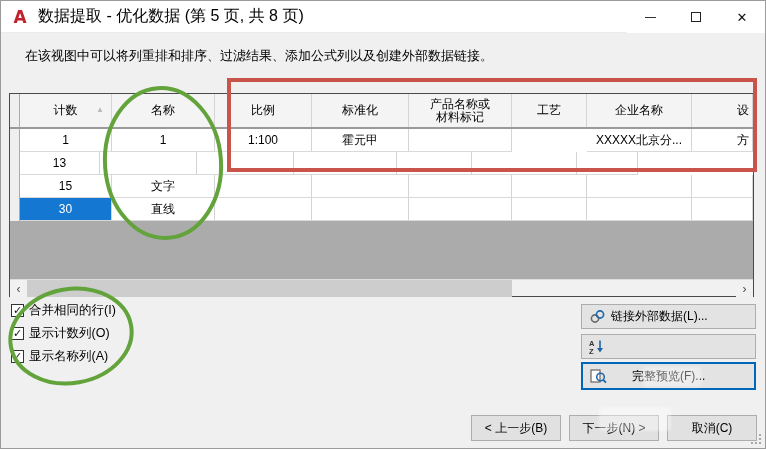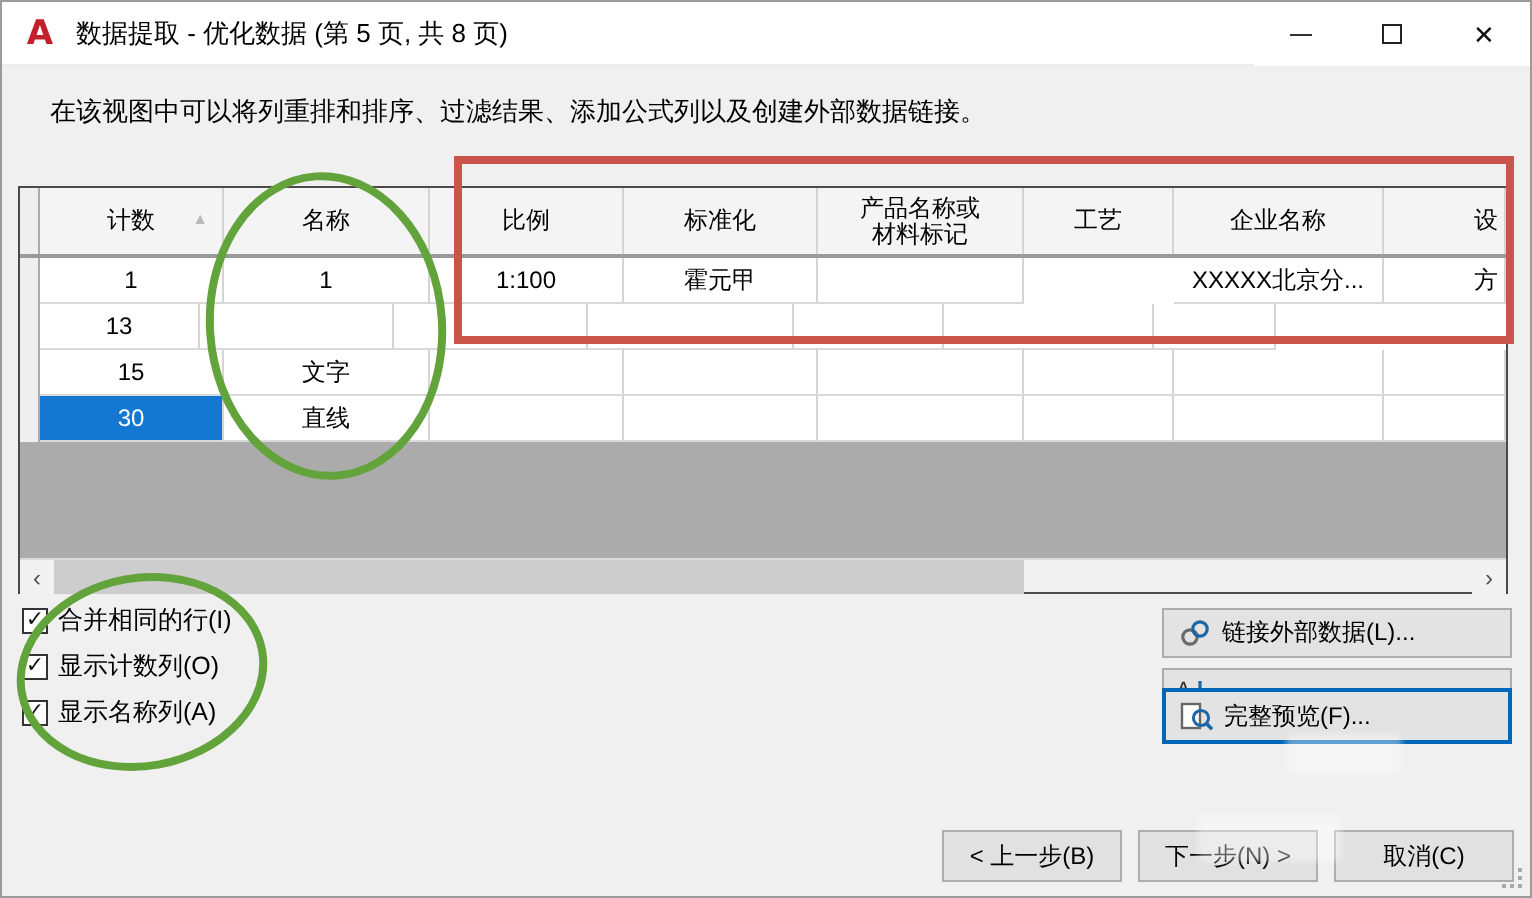--- a/index.html
+++ b/index.html
@@ -8,21 +8,21 @@
     position:relative;width:766px;height:449px;
     background:#f0f0f0;border:1px solid #9b9b9b;
     font-family:"Liberation Sans","DejaVu Sans",sans-serif;
     color:#000;overflow:hidden;
   }
   
   .titlebar{position:absolute;left:0;top:0;width:100%;height:32px;background:#ffffff;
     display:flex;align-items:center;border-bottom:1px solid #ececec;}
   .applogo{width:20px;height:20px;margin-left:9px;display:flex;align-items:center;justify-content:center;
     color:#c2202a;font-weight:800;font-size:17px;font-family:"DejaVu Sans",sans-serif;}
-  .title{margin-left:8px;font-size:13px;}
+  .title{margin-left:8px;font-size:16px;}
   .wincontrols{position:absolute;right:0;top:0;height:32px;display:flex;}
   .winbtn{width:46px;height:32px;display:flex;align-items:center;justify-content:center;background:#fff;border:none;padding:0;cursor:default;}
   .glyph-min{width:11px;height:0;border-top:1px solid #333;}
   .glyph-max{width:10px;height:10px;border:1px solid #222;}
   .glyph-close{font-size:13px;color:#111;line-height:1;}
   
   .instruction{position:absolute;left:24px;top:46px;font-size:13px;}
   
   .grid{position:absolute;left:8px;top:92px;width:745px;height:204px;
     background:#ababab;border:1px solid #4a4a4a;display:flex;flex-direction:column;}
@@ -179,21 +179,21 @@
       <button class="sidebtn" style="top: 333px;">
         <span class="icon">
           <svg width="17" height="15" viewBox="0 0 17 15">
             <text x="0" y="7" font-size="7.5" font-weight="bold" fill="#333" font-family="sans-serif">A</text>
             <text x="0" y="14.5" font-size="7.5" font-weight="bold" fill="#333" font-family="sans-serif">Z</text>
             <line x1="11" y1="1.5" x2="11" y2="11" stroke="#1c66a8" stroke-width="1.6"></line>
             <path d="M8 9 L11 13.5 L14 9 Z" fill="#1c66a8"></path>
           </svg>
         </span>
       </button>
-      <button class="sidebtn focused" style="top: 343px;">
+      <button class="sidebtn focused" style="top: 361px; gap: 20px;">
         <span class="icon">
           <svg width="17" height="15" viewBox="0 0 17 15">
             <rect x="1" y="1" width="9" height="12" fill="#fff" stroke="#666" stroke-width="1.2"></rect>
             <circle cx="10.5" cy="8" r="3.8" fill="none" stroke="#1c66a8" stroke-width="1.5"></circle>
             <line x1="13.2" y1="10.8" x2="16" y2="13.6" stroke="#1c66a8" stroke-width="1.8"></line>
           </svg>
         </span>
         <span>完整预览(F)...</span>
       </button>
     </div>

